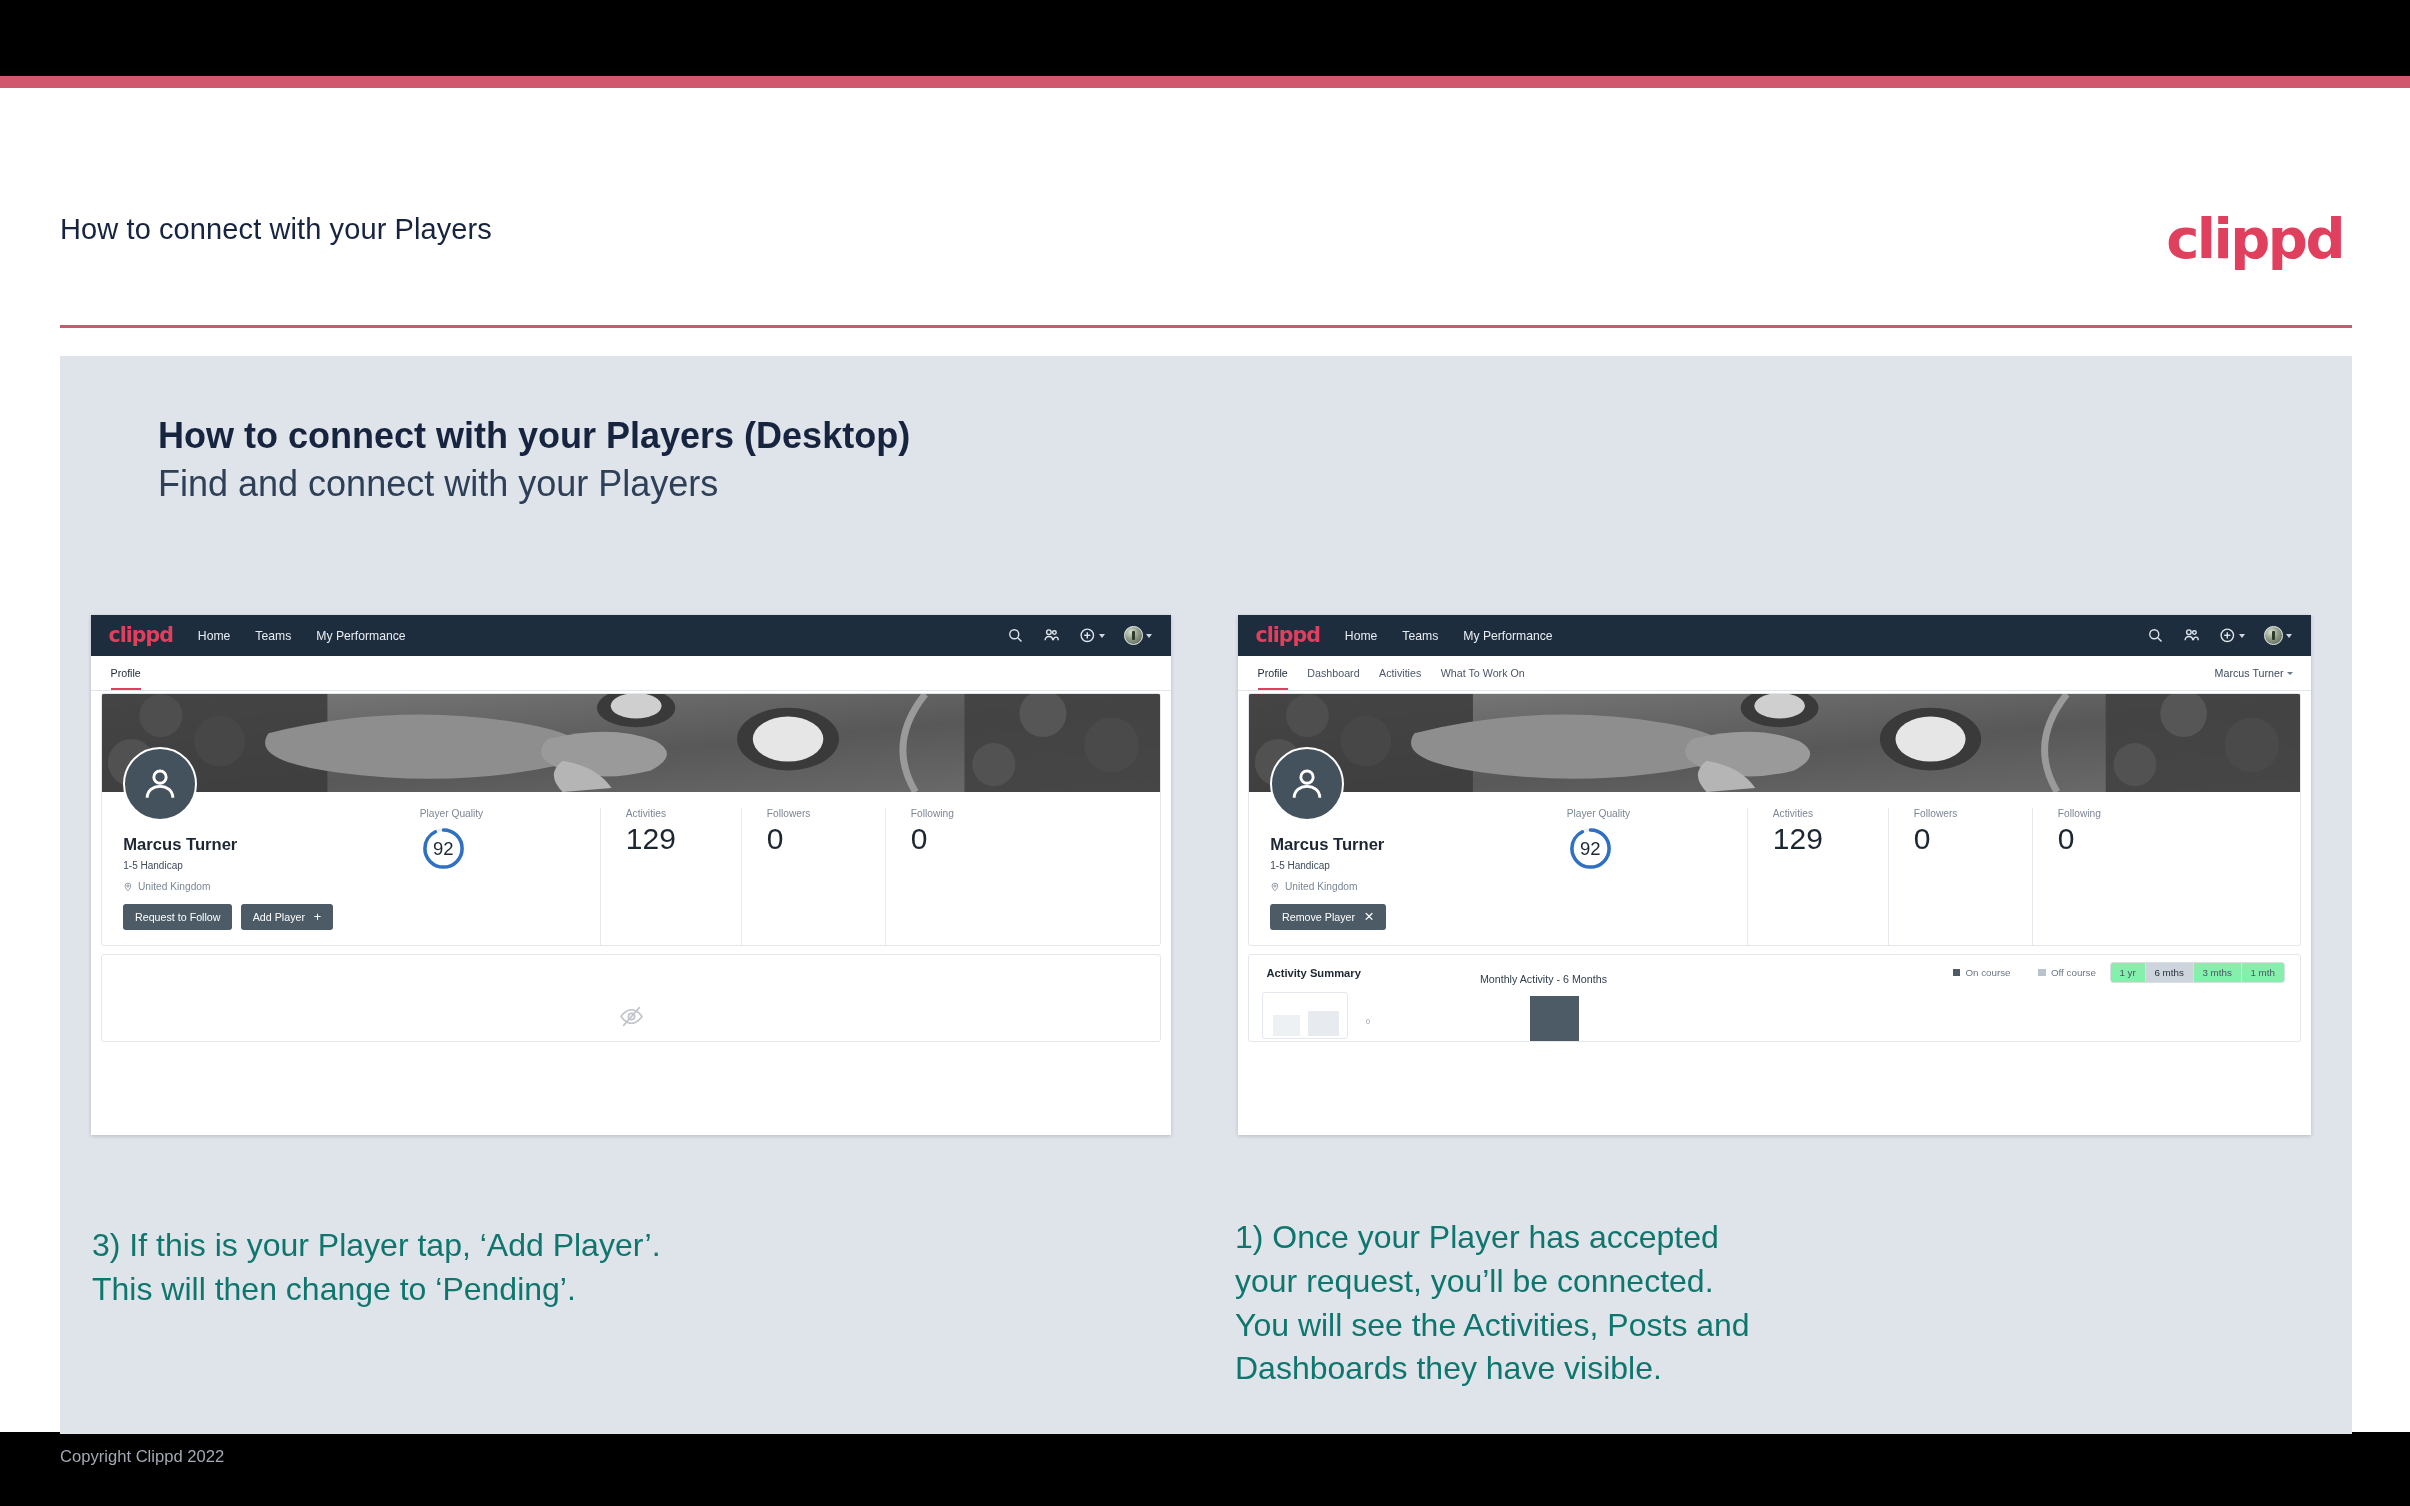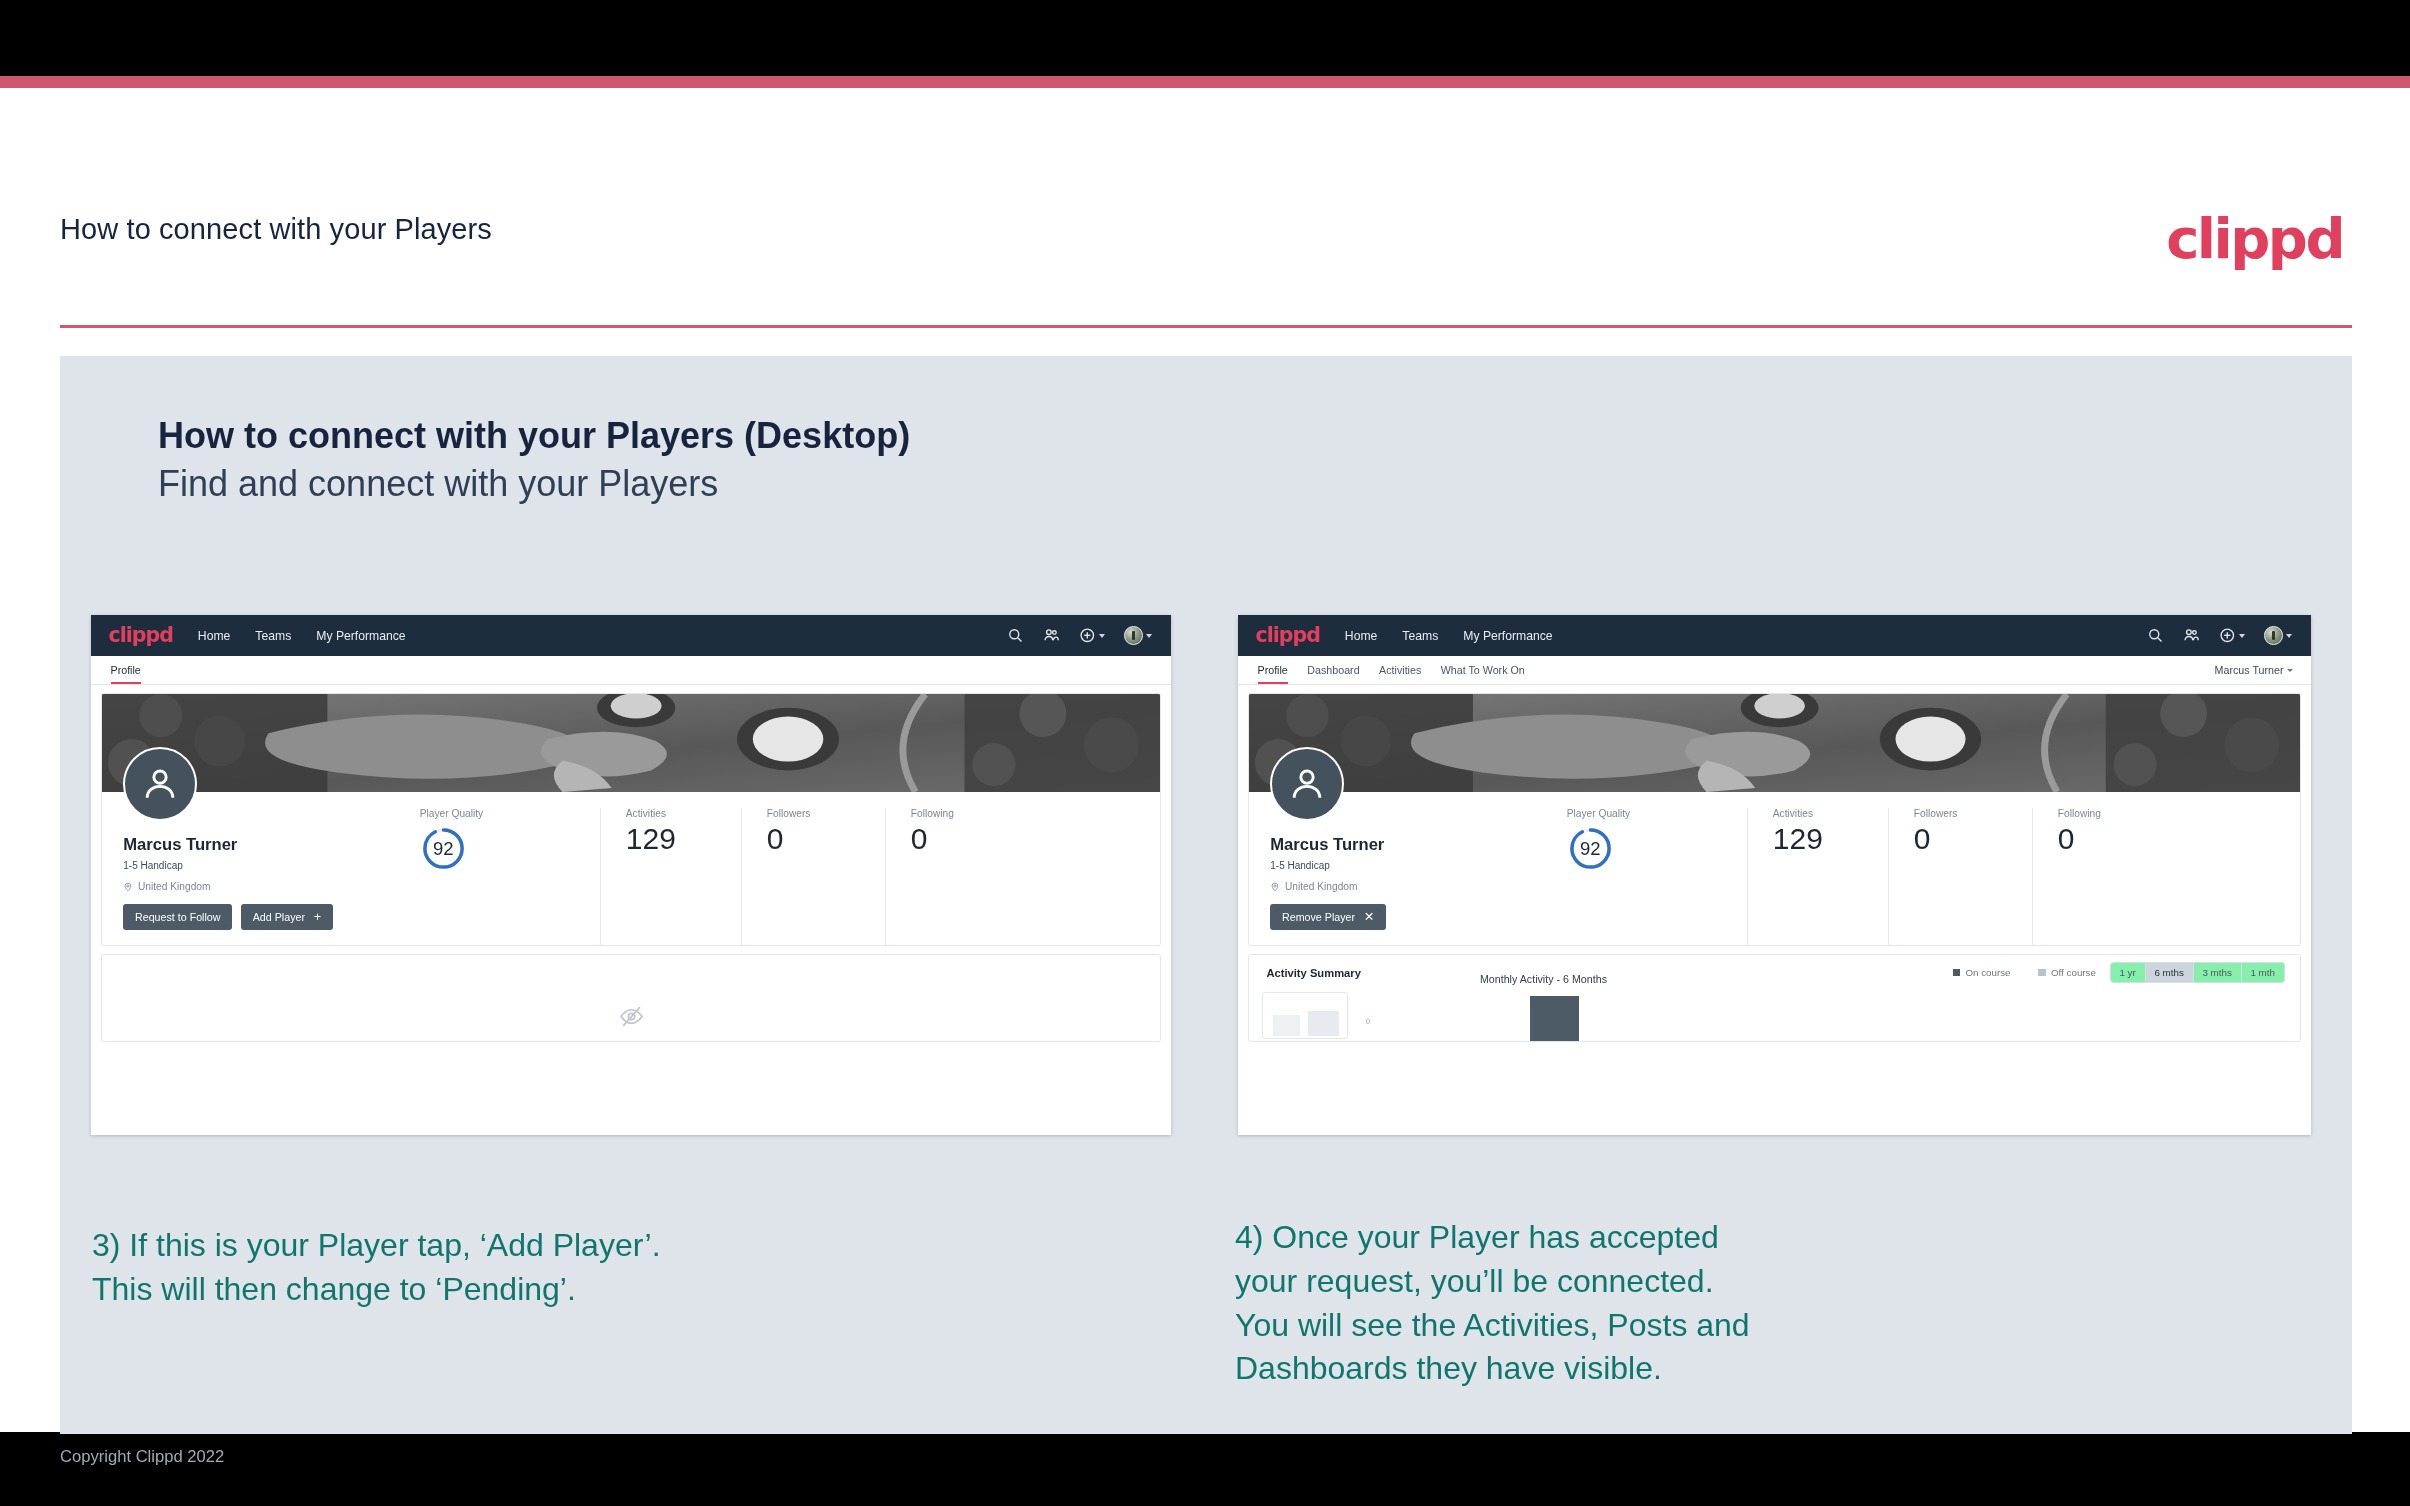--- a/index.html
+++ b/index.html
@@ -87,21 +87,21 @@
     background:radial-gradient(circle at 35% 30%, #d7ded0 0%, #8f9b86 45%, #4c5a4a 100%);
     border:1.5px solid #e9edf2; position:relative;
   }
   .avatar-mini::after{
     content:"";position:absolute;left:50%;top:22%;width:2.9px;height:8.8px;margin-left:-1.5px;
     background:#2b3a2b;border-radius:1px;
   }
 
   
   .tabs {
-    position:absolute; left:0; top:41px; width:100%; height:29px;
+    position:absolute; left:0; top:41px; width:100%; height:35px;
     background:#fff; border-bottom:1px solid #e2e6ec;
     display:flex; align-items:center;
   }
   .tab { font-size:10.7px; color:#4a5568; margin-left:19.5px; position:relative; height:100%;
          display:flex; align-items:center; white-space:nowrap; }
   .tab.active { color:#1f2937; }
   .tab.active::after{
     content:""; position:absolute; left:0; right:0; bottom:0; height:2.4px; background:#e0405e;
   }
   .tabs .spacer { flex:1; }
@@ -555,21 +555,21 @@
             <div class="axis0">0</div>
             <div class="bar-dark"></div>
           </div>
         </div>
 
         <div class="shot-fade"></div>
       </div>
 
       <div class="caption" id="caption-left">3) If this is your Player tap, ‘Add Player’.
 This will then change to ‘Pending’.</div>
-      <div class="caption" id="caption-right">4) Once your Player has accepted
+      <div class="caption" id="caption-right">1) Once your Player has accepted
 your request, you’ll be connected.
 You will see the Activities, Posts and
 Dashboards they have visible.</div>
 
     </div>
 
     <div class="copyright">Copyright Clippd 2022</div>
 
   </div>
 </div>

